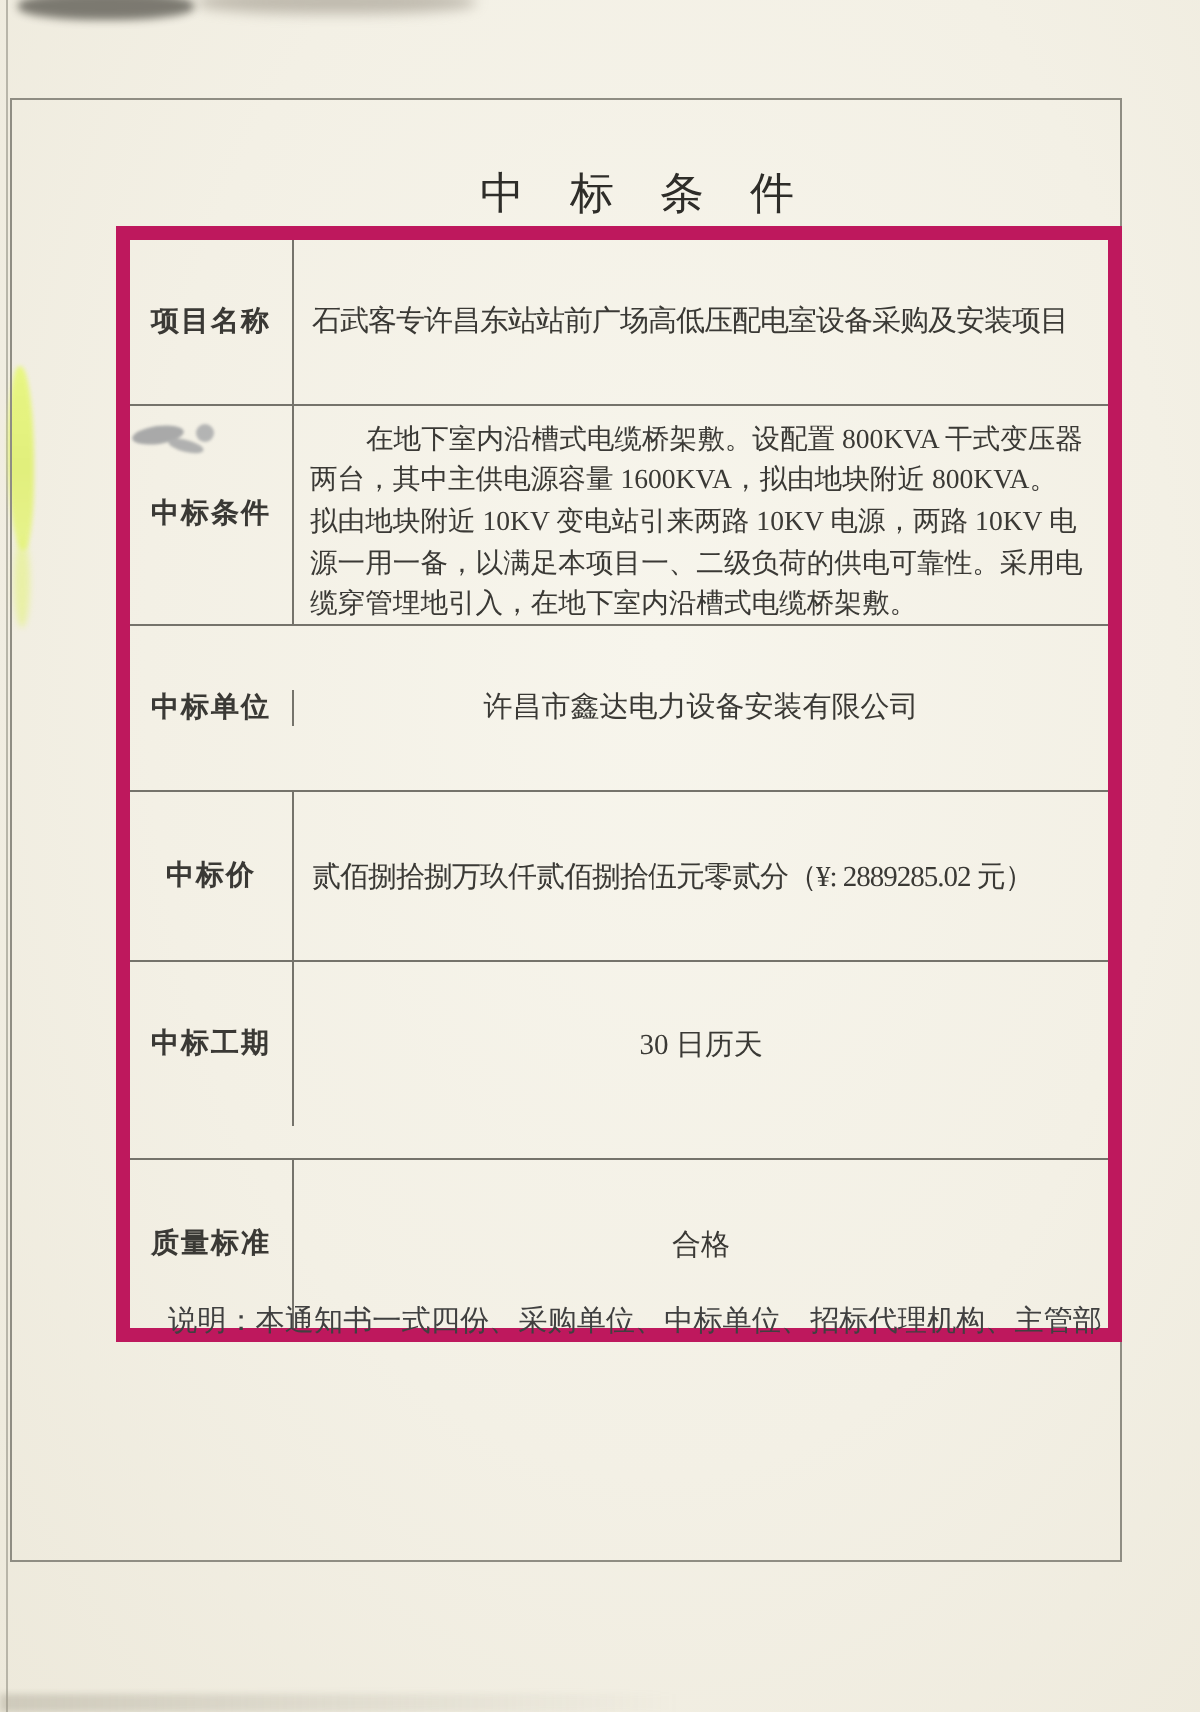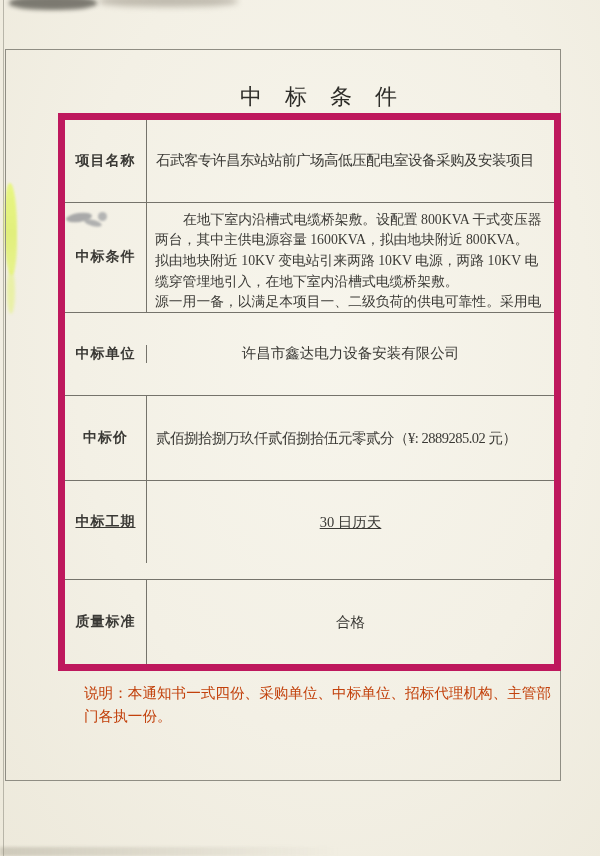--- a/index.html
+++ b/index.html
@@ -28,34 +28,34 @@
   
   .title{left:240px;top:84px;font-size:22px;line-height:25px;font-weight:normal;
          letter-spacing:23px;white-space:nowrap;color:#2e2d29;}
 
   
   .btable{left:58px;top:113px;width:489px;height:544px;border:7px solid #be185d;
           display:flex;flex-direction:column;color:#3a3935;}
   .row{display:flex;border-top:1px solid #75736b;}
   .row:first-child{border-top:none;}
   .r1{height:86px;} .r2{height:109px;} .r3{height:86px;align-items:center;}
-  .r4{height:89px;text-align:right;} .r5{height:86px;text-decoration:underline;} .r6{height:88px;margin-top:16px;}
+  .r4{height:89px;text-align:right;} .r5{height:86px;} .r6{height:88px;margin-top:16px;}
   .cell-label{width:81px;flex:0 0 81px;border-right:1px solid #75736b;
               display:flex;align-items:center;justify-content:center;
               font-size:14px;font-weight:600;letter-spacing:1px;}
   .cell-value{flex:1;display:flex;align-items:center;font-size:14.5px;}
   .v-left{padding:0 6px 0 9px;}
   .v-center{justify-content:center;}
   .tight{letter-spacing:-0.5px;white-space:nowrap;}
   .para{display:block;padding:8px 4px 0 8px;font-size:13.8px;line-height:20.6px;}
   .para .pline{white-space:nowrap;}
   .para .pline.indent{padding-left:28px;}
 
   
-  .note{left:84px;top:682px;font-size:14.6px;line-height:23px;color:#c2410c;}
+  .note{left:84px;top:650px;font-size:14.6px;line-height:23px;color:#404040;}
   .note .nline{white-space:nowrap;}
 </style>
 </head>
 <body>
 
 <div>
 
   <div class="abs left-edge-line"></div>
   <div class="abs smudge-top-1"></div>
   <div class="abs smudge-top-2"></div>
@@ -82,22 +82,22 @@
       </div>
     </div>
 
     <div class="row r2">
       <div class="cell-label">中标条件</div>
       <div class="cell-value">
         <div class="para">
           <div class="pline indent">在地下室内沿槽式电缆桥架敷。设配置 800KVA 干式变压器</div>
           <div class="pline">两台，其中主供电源容量 1600KVA，拟由地块附近 800KVA。</div>
           <div class="pline">拟由地块附近 10KV 变电站引来两路 10KV 电源，两路 10KV 电</div>
+          <div class="pline">源一用一备，以满足本项目一、二级负荷的供电可靠性。采用电</div>
           <div class="pline">缆穿管埋地引入，在地下室内沿槽式电缆桥架敷。</div>
-          <div class="pline">源一用一备，以满足本项目一、二级负荷的供电可靠性。采用电</div>
         </div>
       </div>
     </div>
 
     <div class="row r3">
       <div class="cell-label">中标单位</div>
       <div class="cell-value v-center">
         <span>许昌市鑫达电力设备安装有限公司</span>
       </div>
     </div>
@@ -120,16 +120,15 @@
       <div class="cell-label">质量标准</div>
       <div class="cell-value v-center">
         <span>合格</span>
       </div>
     </div>
 
   </div>
 
   <div class="abs note">
     <div class="nline">说明：本通知书一式四份、采购单位、中标单位、招标代理机构、主管部</div>
-    <div class="nline">门各执一份。</div>
   </div>
 
 </div>
 
 </body></html>

